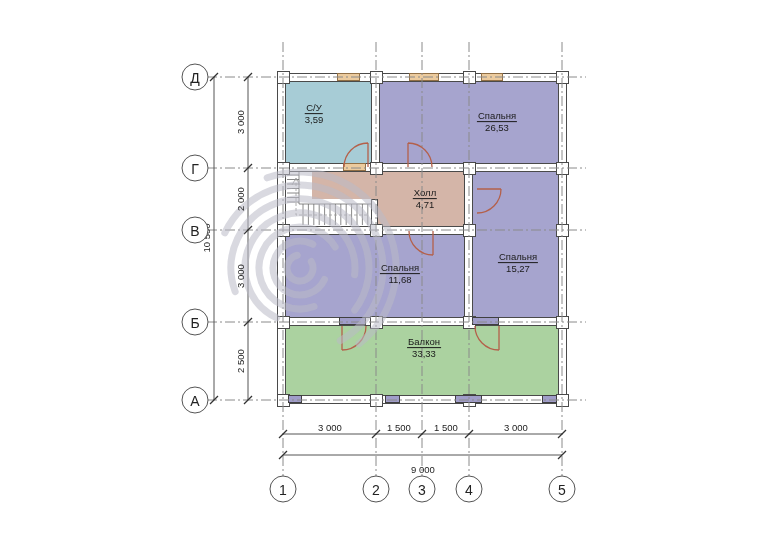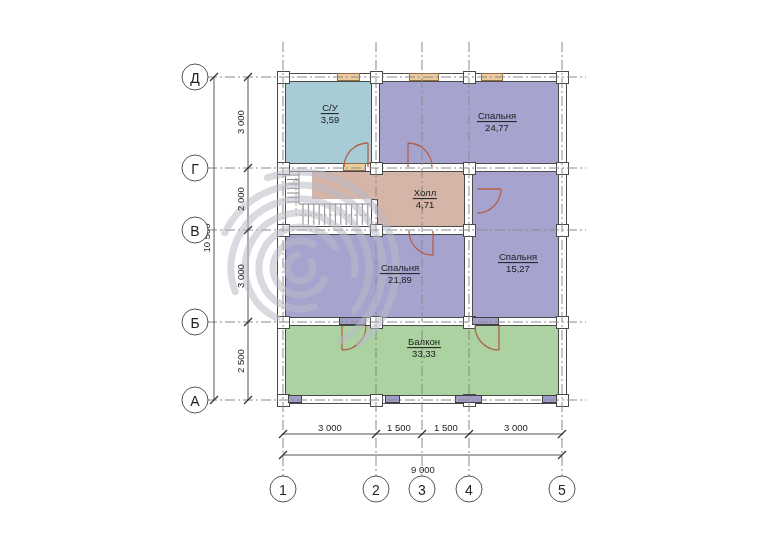--- a/index.html
+++ b/index.html
@@ -162,35 +162,35 @@
       <circle cx="300" cy="268" r="13" pathLength="100" stroke-dasharray="80 20" transform="rotate(-30 300 268)"></circle>
       <circle cx="300" cy="268" r="27" pathLength="100" stroke-dasharray="76 24" transform="rotate(25 300 268)"></circle>
       <circle cx="300" cy="268" r="41" pathLength="100" stroke-dasharray="72 28" transform="rotate(70 300 268)"></circle>
       <circle cx="300" cy="268" r="55" pathLength="100" stroke-dasharray="70 30" transform="rotate(115 300 268)"></circle>
       <circle cx="300" cy="268" r="69" pathLength="100" stroke-dasharray="66 34" transform="rotate(160 300 268)"></circle>
       <circle cx="300" cy="268" r="83" pathLength="100" stroke-dasharray="60 40" transform="rotate(205 300 268)"></circle>
       <circle cx="300" cy="268" r="96" pathLength="100" stroke-dasharray="45 55" transform="rotate(250 300 268)"></circle>
     </g>
   </svg>
 
-  <div class="room-label" style="left:330px;top:114px;">
+  <div class="room-label" style="left:314px;top:114px;">
     <span class="rname">С/У</span>
     <span class="rarea">3,59</span>
   </div>
   <div class="room-label" style="left:497px;top:122px;">
     <span class="rname">Спальня</span>
-    <span class="rarea">24,77</span>
+    <span class="rarea">26,53</span>
   </div>
   <div class="room-label" style="left:425px;top:199px;">
     <span class="rname">Холл</span>
     <span class="rarea">4,71</span>
   </div>
   <div class="room-label" style="left:400px;top:274px;">
     <span class="rname">Спальня</span>
-    <span class="rarea">21,89</span>
+    <span class="rarea">11,68</span>
   </div>
   <div class="room-label" style="left:518px;top:263px;">
     <span class="rname">Спальня</span>
     <span class="rarea">15,27</span>
   </div>
   <div class="room-label" style="left:424px;top:348px;">
     <span class="rname">Балкон</span>
     <span class="rarea">33,33</span>
   </div>
 

